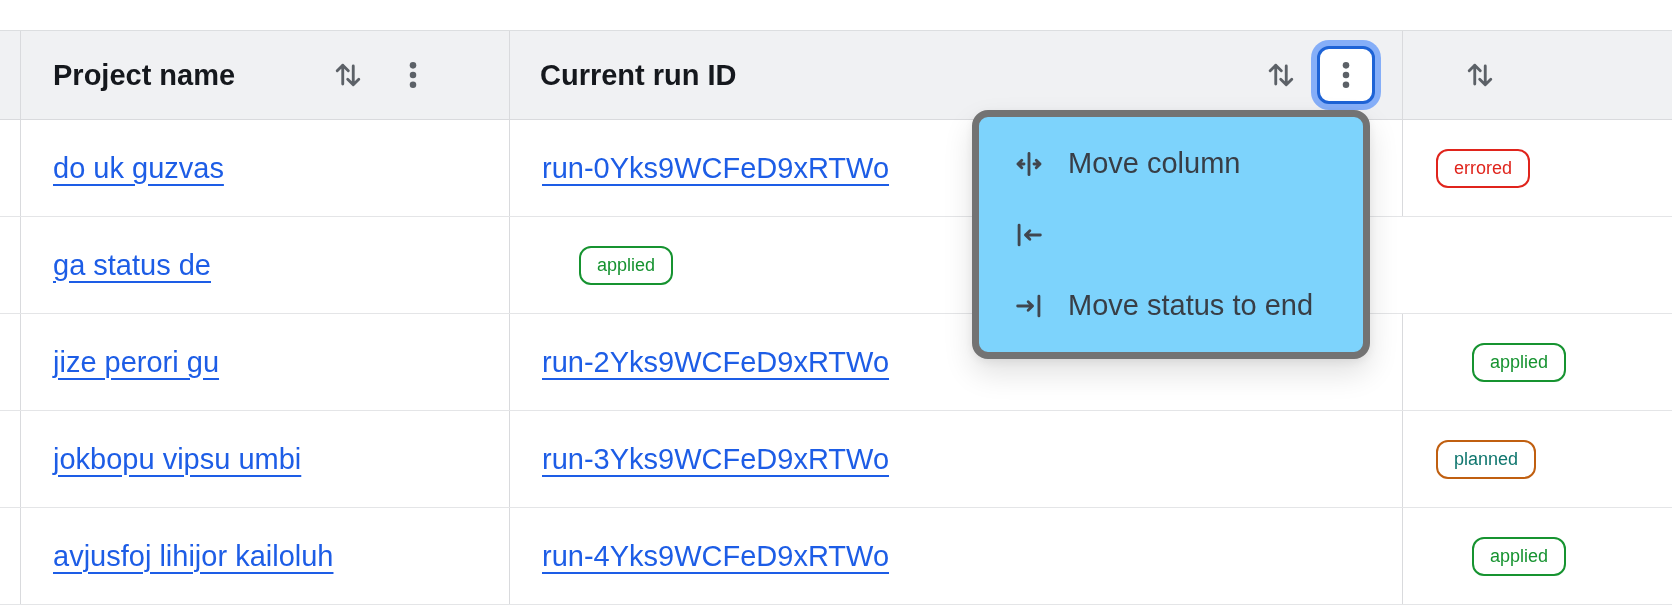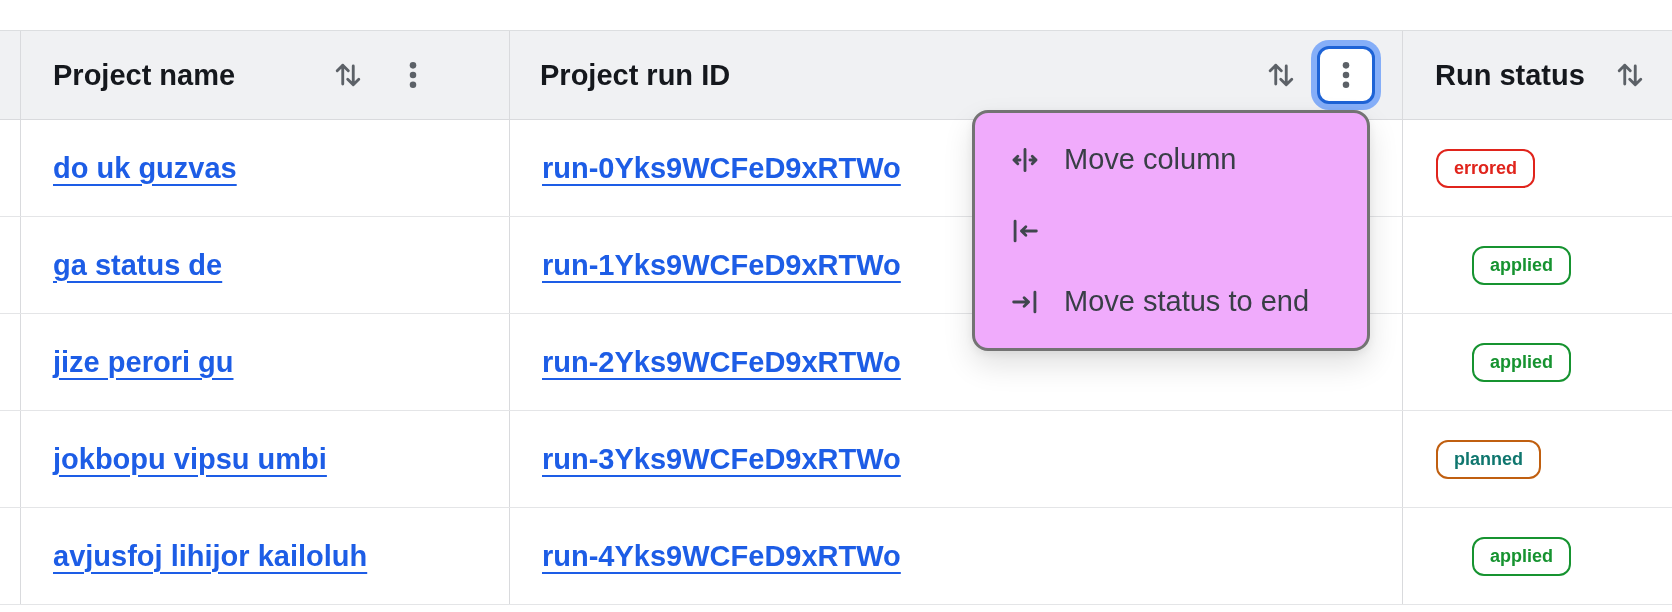--- a/index.html
+++ b/index.html
@@ -27,35 +27,35 @@
   .th-runid .sort-btn { margin-right: 18px; }
   .th-status .sort-btn { margin-left: 27px; }
 
   .kebab-focused { width: 58px; height: 58px; background: #ffffff;
     border: 3px solid #1e63d6; border-radius: 12px;
     box-shadow: 0 0 0 6px #85aef8; display: flex; align-items: center;
     justify-content: center; cursor: pointer; }
 
   
   .tr { height: 97px; border-bottom: 1px solid #e4e5e7; background: #ffffff; }
-  .td { display: flex; align-items: center; font-weight: bold; }
+  .td { display: flex; align-items: center; }
   .td-project, .td-runid { padding-left: 32px; }
   .td-status { padding-left: 33px; }
   a.cell-link { color: #1d5de6; font-size: 29px; text-decoration: underline;
     text-decoration-thickness: 2px; text-underline-offset: 6px; cursor: pointer; }
 
   .badge { display: inline-flex; align-items: center; background: #ffffff;
     border: 2px solid; border-radius: 12px; padding: 7px 16px; font-size: 18px; }
   .badge.errored { color: #e0241c; border-color: #e0241c; }
   .badge.applied { color: #169330; border-color: #169330; margin-left: 36px; }
   .badge.planned { color: #0f766e; border-color: #c05f10; }
 
   
   .menu { position: absolute; left: 972px; top: 110px; width: 398px;
-    background: #f0abfc; border: 3px solid #737373; border-radius: 16px;
+    background: #7dd3fc; border: 7px solid #737373; border-radius: 16px;
     padding: 11px 0; box-shadow: 0 14px 30px rgba(0,0,0,0.12), 0 3px 8px rgba(0,0,0,0.06);
     z-index: 10; }
   .menu-item { height: 71px; display: flex; align-items: center; gap: 22px;
     padding: 0 24px 0 33px; font-size: 29px; color: #383e46; cursor: pointer;
     white-space: nowrap; }
   .menu-item svg { display: block; flex: none; }
 </style>
 </head>
 <body>
 
@@ -77,39 +77,38 @@
         <button class="icon-btn kebab-btn">
           <svg width="34" height="34" viewBox="0 0 24 24" fill="#5c6167">
             <circle cx="12" cy="5.2" r="2.3"></circle>
               <circle cx="12" cy="12" r="2.3"></circle>
               <circle cx="12" cy="18.8" r="2.3"></circle>
           </svg>
         </button>
       </div>
 
       <div class="th th-runid cell-border">
-        <span>Project run ID</span>
+        <span>Current run ID</span>
         <span class="spacer"></span>
         <button class="icon-btn sort-btn">
           <svg width="36" height="36" viewBox="0 0 24 24" fill="none" stroke="#5c6167" stroke-width="1.9" stroke-linecap="round" stroke-linejoin="round">
             <path d="M8.5 18 V5.5 M4.8 9.2 L8.5 5.5 L12.2 9.2"></path>
             <path d="M15.5 6 V18.5 M11.8 14.8 L15.5 18.5 L19.2 14.8"></path>
           </svg>
         </button>
         <button class="kebab-focused">
           <svg width="34" height="34" viewBox="0 0 24 24" fill="#5c6167">
             <circle cx="12" cy="5.2" r="2.3"></circle>
               <circle cx="12" cy="12" r="2.3"></circle>
               <circle cx="12" cy="18.8" r="2.3"></circle>
           </svg>
         </button>
       </div>
 
       <div class="th th-status">
-        <span>Run status</span>
         <button class="icon-btn sort-btn">
           <svg width="36" height="36" viewBox="0 0 24 24" fill="none" stroke="#5c6167" stroke-width="1.9" stroke-linecap="round" stroke-linejoin="round">
             <path d="M8.5 18 V5.5 M4.8 9.2 L8.5 5.5 L12.2 9.2"></path>
             <path d="M15.5 6 V18.5 M11.8 14.8 L15.5 18.5 L19.2 14.8"></path>
           </svg>
         </button>
       </div>
     </div>
 
     <div class="grid-row tr">
@@ -122,23 +121,20 @@
       </div>
       <div class="td td-status">
         <span class="badge errored">errored</span>
       </div>
     </div>
 
     <div class="grid-row tr">
       <div class="cell-border"></div>
       <div class="td td-project cell-border">
         <a class="cell-link">ga status de</a>
-      </div>
-      <div class="td td-runid cell-border">
-        <a class="cell-link">run-1Yks9WCFeD9xRTWo</a>
       </div>
       <div class="td td-status">
         <span class="badge applied">applied</span>
       </div>
     </div>
 
     <div class="grid-row tr">
       <div class="cell-border"></div>
       <div class="td td-project cell-border">
         <a class="cell-link">jize perori gu</a>

